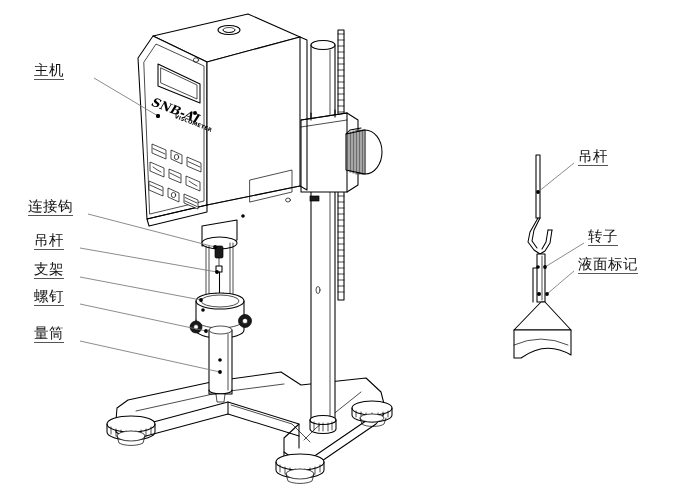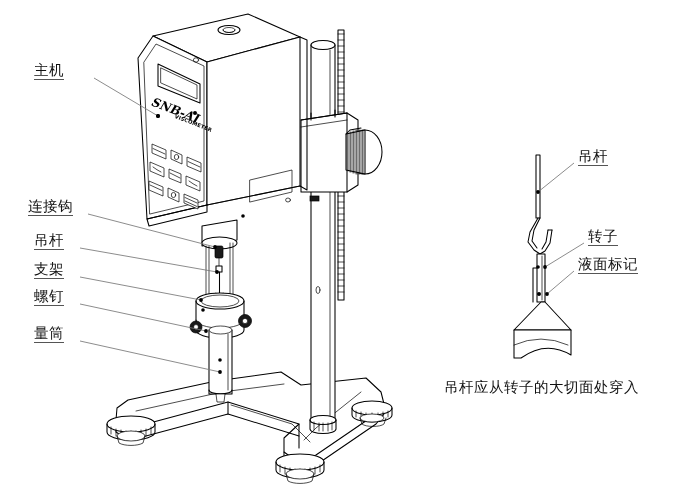--- a/index.html
+++ b/index.html
@@ -442,18 +442,17 @@
   <div class="lbl" style="left:12px; top:198px;">连接钩</div>
   <div class="lbl" style="left:18px; top:232px;">吊杆</div>
   <div class="lbl" style="left:18px; top:261px;">支架</div>
   <div class="lbl" style="left:18px; top:288px;text-align:center;">螺钉</div>
   <div class="lbl" style="left:18px; top:325px;font-family:Liberation Serif, serif;">量筒</div>
 
   <div class="lbl" style="left:562px; top:148px;">吊杆</div>
   <div class="lbl" style="left:572px; top:228px;">转子</div>
   <div class="lbl" style="left:562px; top:256px;text-align:right;">液面标记</div>
 
-  <div class="caption" style="left:428px; top:378px;">吊杆应从转子的大切面处穿入</div>
 
   <div class="brand" style="left:139px; top:95px; transform: rotate(21deg); transform-origin: left top;">SNB-AI</div>
   <div class="submark" style="left:160px; top:113px; transform: rotate(21deg); transform-origin: left top;">VISCOMETER</div>
 
 </div>
 
 </body></html>

